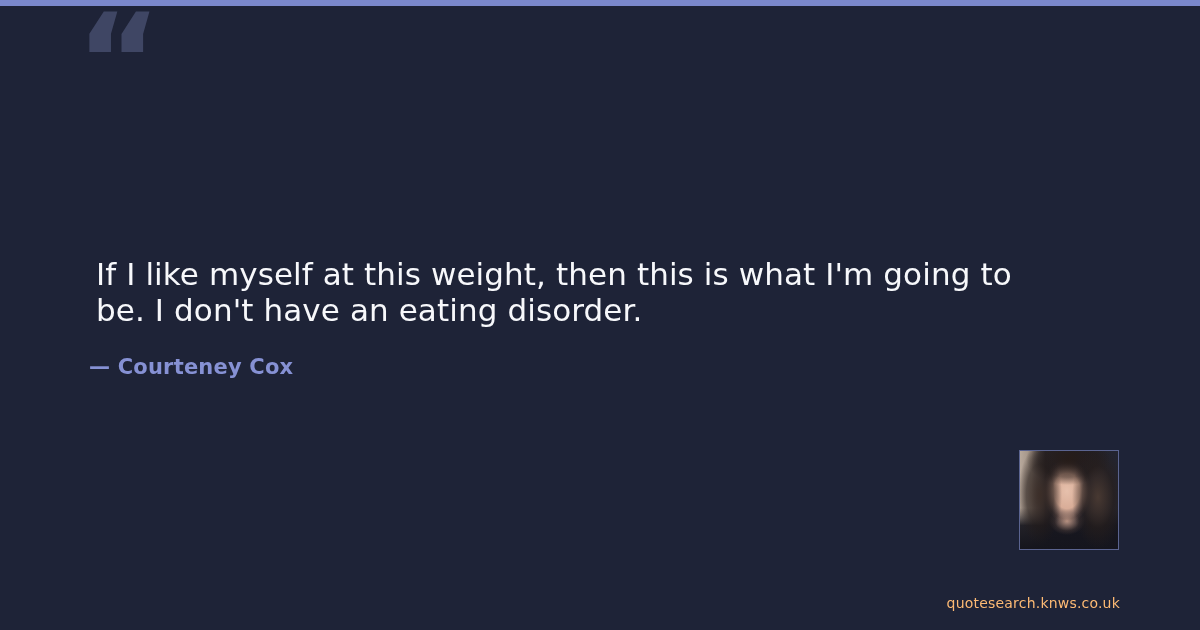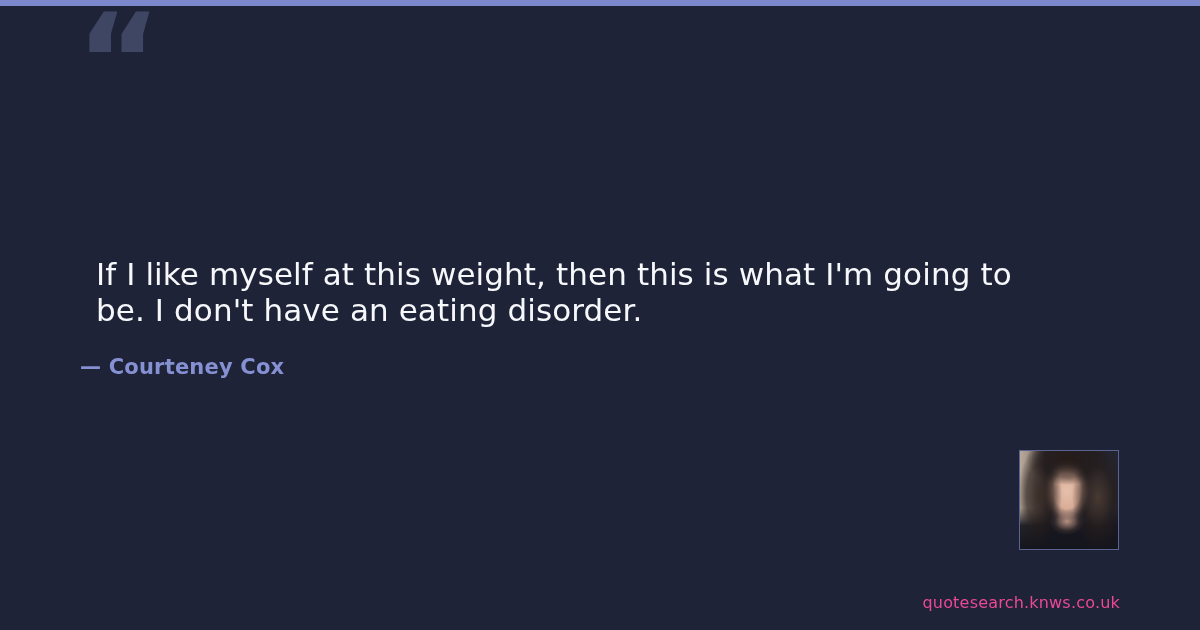--- a/index.html
+++ b/index.html
@@ -59,21 +59,21 @@
     margin: 16px;
     font-size: 31px;
     line-height: 36px;
     font-weight: 400;
     color: #f7f8fb;
     letter-spacing: 0.1px;
     white-space: pre-wrap;
   }
 
   .attribution {
-    margin: 0;
+    margin: 9px;
     margin-top: 26px;
     font-size: 21px;
     line-height: 26px;
     font-weight: 700;
     color: #8691d4;
     letter-spacing: 0.2px;
   }
   .attribution .dash {
     display: inline;
   }
@@ -114,23 +114,23 @@
       
       linear-gradient(to right, #b8a99c 0%, #9d8e82 12%, rgba(46,44,52,0.9) 26%, rgba(34,34,46,1) 55%, #23242f 100%);
     background-repeat: no-repeat;
   }
 
   
   .footer-url {
     position: absolute;
     right: 80px;
     bottom: 18px;
-    font-size: 16px;
+    font-size: 14px;
     line-height: 18px;
-    color: #ec4899;
+    color: #fdba74;
     letter-spacing: 0.2px;
     text-align: left;
   }
 </style>
 </head>
 <body>
 
 <div class="card">
 
   <div class="accent-bar"></div>

